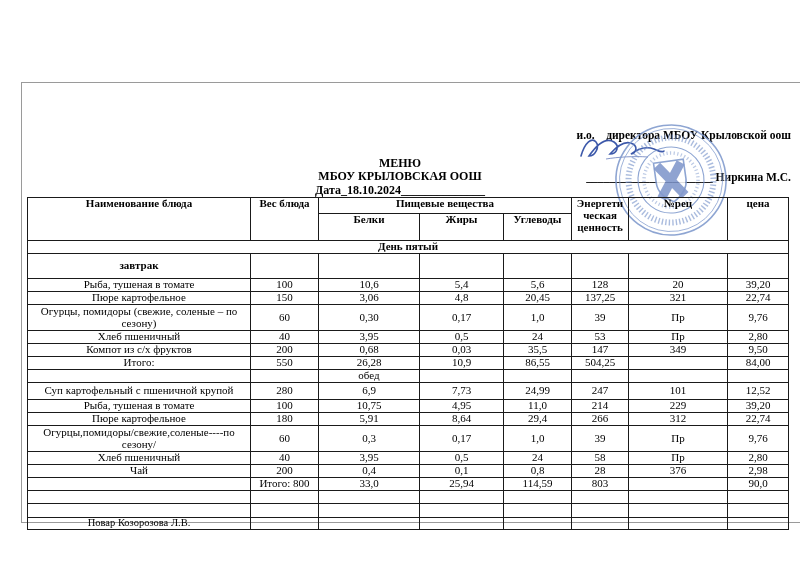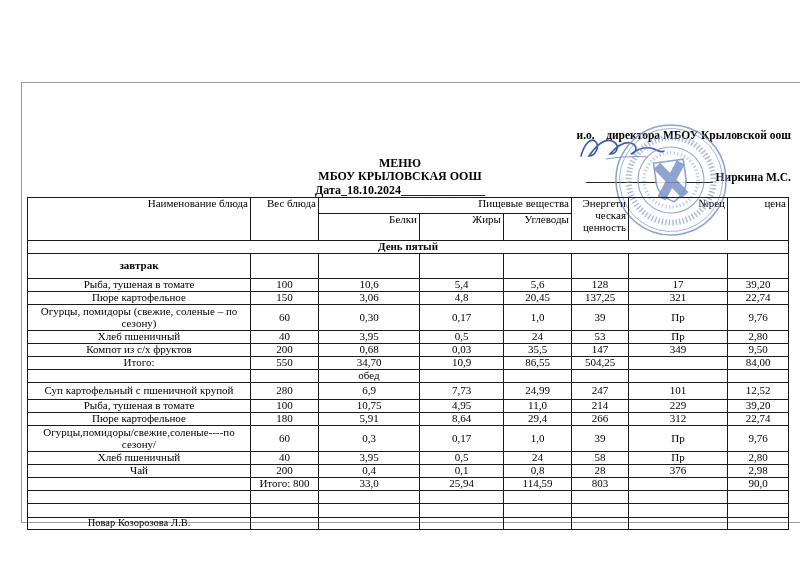--- a/index.html
+++ b/index.html
@@ -31,21 +31,21 @@
   table.menu{
     position:absolute;left:27px;top:197px;width:761px;
     border-collapse:collapse;table-layout:fixed;
     font-size:11px;
   }
   table.menu th,table.menu td{
     border:1px solid #1a1a1a;padding:0 2px;line-height:1.08;
     overflow:hidden;
   }
   table.menu th{
-    font-weight:normal;text-align:right;vertical-align:top;font-size:11px;
+    font-weight:bold;text-align:center;vertical-align:top;font-size:11px;
   }
   th.hb{border-bottom-width:2px;}
   table.menu td{text-align:center;vertical-align:middle;}
   td.r{text-align:right;padding-right:4px;}
   td.l{text-align:left;}
   td.b{font-weight:bold;}
   td.top{vertical-align:top;}
   tr.tight td{font-size:10.5px;line-height:1;}
 </style>
 </head>
@@ -127,21 +127,21 @@
           <td></td>
           <td></td>
         </tr>
         <tr style="height: 13px;">
           <td>Рыба, тушеная в томате</td>
           <td>100</td>
           <td>10,6</td>
           <td>5,4</td>
           <td>5,6</td>
           <td>128</td>
-          <td>17</td>
+          <td>20</td>
           <td>39,20</td>
         </tr>
         <tr style="height: 13px;">
           <td>Пюре картофельное</td>
           <td>150</td>
           <td>3,06</td>
           <td>4,8</td>
           <td>20,45</td>
           <td>137,25</td>
           <td>321</td>
@@ -173,21 +173,21 @@
           <td>0,68</td>
           <td>0,03</td>
           <td>35,5</td>
           <td>147</td>
           <td>349</td>
           <td>9,50</td>
         </tr>
         <tr style="height: 13px;">
           <td class="r">Итого:</td>
           <td>550</td>
-          <td>34,70</td>
+          <td>26,28</td>
           <td>10,9</td>
           <td>86,55</td>
           <td>504,25</td>
           <td></td>
           <td>84,00</td>
         </tr>
         <tr style="height: 13px;">
           <td></td>
           <td></td>
           <td>обед</td>

